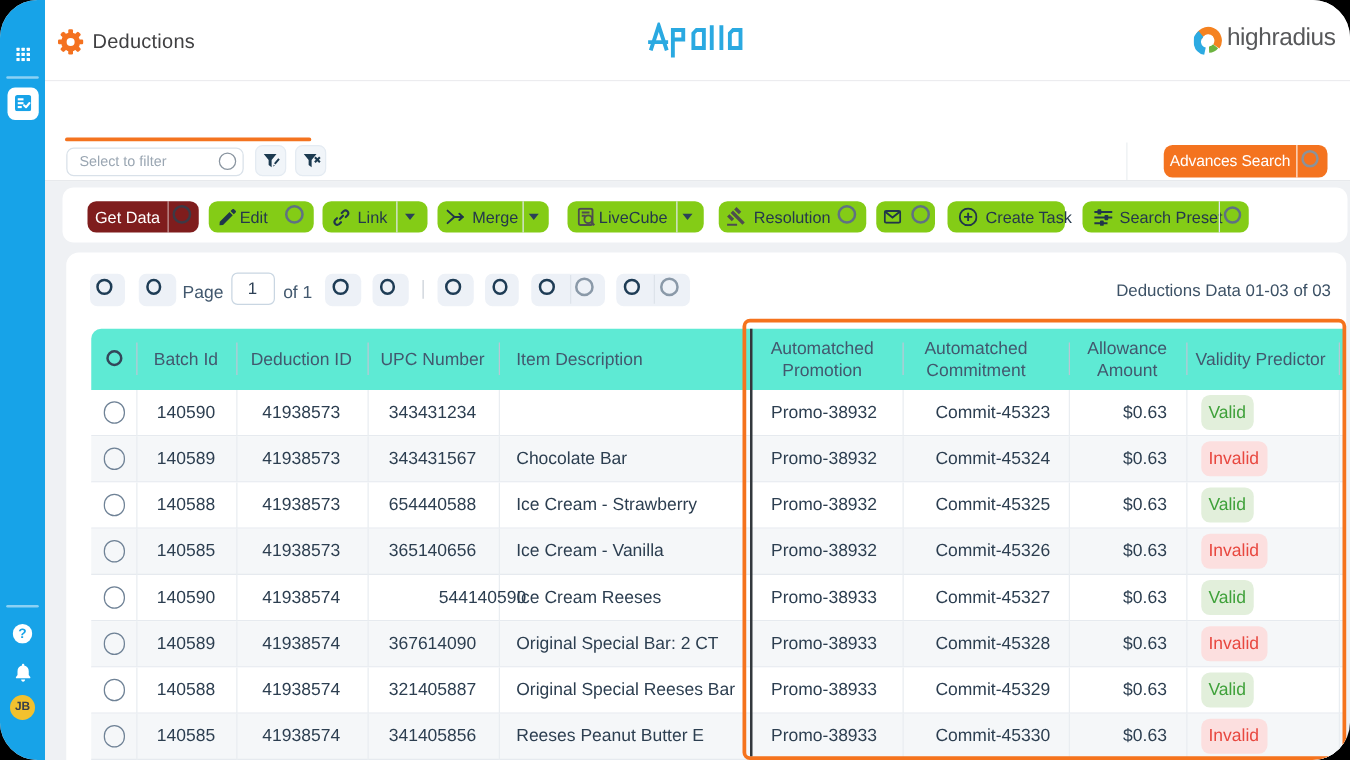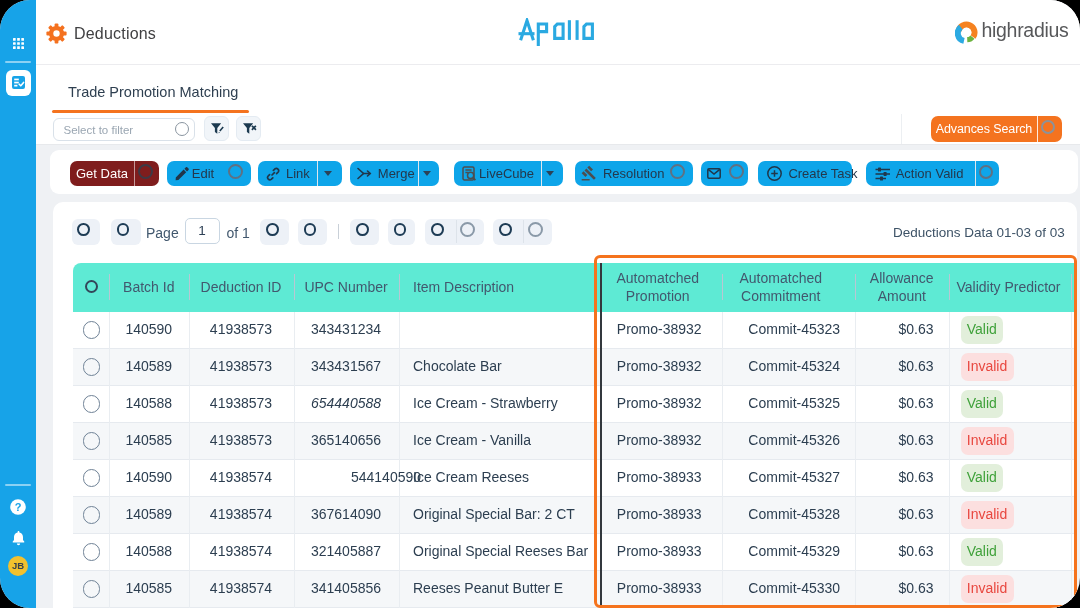--- a/index.html
+++ b/index.html
@@ -18,21 +18,21 @@
   .tabtxt { position:absolute; left:68px; top:84px; font-size:14.5px; font-weight:500; color:#2e3f50; }
   .tabline { position:absolute; left:52px; top:109.5px; width:197px; height:3.2px; background:#f4731f; border-radius:2px; }
   .filt-input { position:absolute; left:52.5px; top:117.5px; width:142px; height:23px; background:#fff; border:1px solid #d9e1e9; border-radius:6px; }
   .filt-ph { position:absolute; left:10px; top:5px; font-size:11.5px; color:#9aa6b2; }
   .filt-btn { position:absolute; top:116px; width:25px; height:25px; background:#f1f5f9; border:1px solid #e4ebf2; border-radius:6px; }
   .adv-btn { position:absolute; left:931px; top:116px; width:131px; height:25.5px; background:#f4731f; border-radius:7px; color:#fff; font-size:12.5px; }
   .adv-txt { position:absolute; left:0; width:106px; top:5.5px; text-align:center; letter-spacing:-0.1px; }
   .adv-div { position:absolute; left:106px; top:0; width:1px; height:25.5px; background:rgba(255,255,255,.85); }
   
   .toolcard { position:absolute; left:49.5px; top:149.5px; width:1028px; height:44.5px; background:#fff; border-radius:9px; }
-  .tbtn { position:absolute; top:161px; height:25px; background:#0ea5e9; border-radius:7px; font-size:13px; color:#24384c; }
+  .tbtn { position:absolute; top:161px; height:25px; background:#84cc16; border-radius:7px; font-size:13px; color:#24384c; }
   .tbtn .lbl { position:absolute; top:5px; white-space:nowrap; }
   .vdiv { position:absolute; top:0; width:1px; height:25px; background:#dfe6ed; }
   .ocirc { position:absolute; border-radius:50%; }
   .caret { position:absolute; width:0; height:0; border-left:4.5px solid transparent; border-right:4.5px solid transparent; border-top:5.5px solid #2b4257; }
   
   .card { position:absolute; left:52.5px; top:201.5px; width:1024.5px; height:407px; background:#fff; border-radius:10px 10px 0 0; }
   .pchip { position:absolute; top:218.5px; height:26px; background:#edf1f7; border-radius:6px; }
   .ptxt { position:absolute; top:224.5px; font-size:14px; color:#42586e; }
   .pinput { position:absolute; left:184.5px; top:218px; width:35px; height:26px; background:#fff; border:1px solid #c9d6e2; border-radius:5px; font-size:13.5px; color:#2e4156; text-align:center; line-height:24px; }
   
@@ -122,21 +122,20 @@
 
   <svg class="abs" style="left:955px; top:21px;" width="23" height="23" viewBox="0 0 23 23">
     <path d="M3.68 9.84 A8 8 0 1 1 18.05 16.09" stroke="#f58220" stroke-width="6" fill="none"></path>
     <path d="M5.80 6.15 A7.8 7.8 0 0 0 8.98 19.93" stroke="#2caae2" stroke-width="6" fill="none"></path>
     <path d="M12.24 18.70 A6.9 6.9 0 0 0 17.44 16.05" stroke="#6cb33f" stroke-width="5.2" fill="none"></path>
     <circle cx="11.5" cy="11.5" r="4.7" fill="#fff"></circle>
   </svg>
   <div class="abs" style="left:981.5px; top:19px; font-size:19.5px; color:#57585a; letter-spacing:-0.3px;">highradius</div>
 
   <div class="tabzone"></div>
-  <div class="tabtxt">Trade Promotion Matching</div>
   <div class="tabline"></div>
   <div class="filt-input">
     <div class="filt-ph">Select to filter</div>
     <div class="ocirc" style="left:121px; top:3.5px; width:14px; height:14px; border:1.8px solid #8a95a0;"></div>
   </div>
   <div class="filt-btn" style="left:203.5px;">
     <svg class="abs" style="left:5px; top:5px;" width="15" height="15" viewBox="0 0 15 15">
       <path d="M1 1.2 H11.2 L7.3 6 V11.8 L4.9 10 V6 Z" fill="#1c3a50"></path>
       <path d="M9.2 8.6 L12.6 4.6 L13.8 5.6 L10.4 9.6 Z M9.9 10.6 l-1.4 0.6 l0.5-1.5 Z" fill="#1c3a50"></path>
     </svg>
@@ -234,21 +233,21 @@
     <svg class="abs" style="left:9px; top:5.5px;" width="15" height="14" viewBox="0 0 15 14">
       <g stroke="#20364a" stroke-width="1.6" fill="none">
         <path d="M0.5 2.5 H15 M0.5 7 H15 M0.5 11.5 H11"></path>
       </g>
       <g fill="#20364a">
         <rect x="3" y="0.4" width="3" height="4.2" rx="0.7"></rect>
         <rect x="8.6" y="4.9" width="3" height="4.2" rx="0.7"></rect>
         <rect x="5" y="9.4" width="3" height="4.2" rx="0.7"></rect>
       </g>
     </svg>
-    <div class="lbl" style="left:29.7px;">Action Valid</div>
+    <div class="lbl" style="left:29.7px;">Search Preset</div>
     <div class="vdiv" style="left:108.5px;"></div>
     <div class="ocirc" style="left:112.5px; top:4px; width:14px; height:14px; border:2px solid #5f7183;"></div>
   </div>
 
   <div class="card"></div>
 
   <div class="pchip" style="left:71.5px; width:28px;"></div>
   <div class="ocirc" style="left:77px; top:222.8px; width:12.8px; height:12.8px; border:2.1px solid #1e3c55;"></div>
   <div class="pchip" style="left:110.5px; width:30px;"></div>
   <div class="ocirc" style="left:116.5px; top:222.8px; width:12.8px; height:12.8px; border:2.1px solid #1e3c55;"></div>
@@ -335,21 +334,21 @@
   <div class="rsep" style="left:115.5px;"></div>
   <div class="rsep" style="left:220.5px;"></div>
   <div class="rsep" style="left:325.5px;"></div>
   <div class="rsep" style="left:648.5px;"></div>
   <div class="rsep" style="left:782px;"></div>
   <div class="rsep" style="left:875.5px;"></div>
   <div class="rsep" style="left:998px;"></div>
   <div class="rowcirc" style="left:9.5px;"></div>
   <div class="tcell" style="left:36px; width:79.5px;">140588</div>
   <div class="tcell" style="left:115.5px; width:105px;">41938573</div>
-  <div class="tcell" style="left:220.5px; width:105px;font-style:italic;">654440588</div>
+  <div class="tcell" style="left:220.5px; width:105px;">654440588</div>
   <div class="tcell" style="left:340px; width:200px; text-align:left;">Ice Cream - Strawberry</div>
   <div class="tcell" style="left:525.5px; width:121.5px;">Promo-38932</div>
   <div class="tcell" style="left:654.5px; width:133.5px;">Commit-45325</div>
   <div class="tcell" style="left:782px; width:78.5px; text-align:right;">$0.63</div>
   <div class="badge b-valid" style="left:887.5px;">Valid</div>
   </div>
   <div class="trow" style="top:422.5px; background:#f5f7f9;">
   <div class="rsep" style="left:36px;"></div>
   <div class="rsep" style="left:115.5px;"></div>
   <div class="rsep" style="left:220.5px;"></div>

